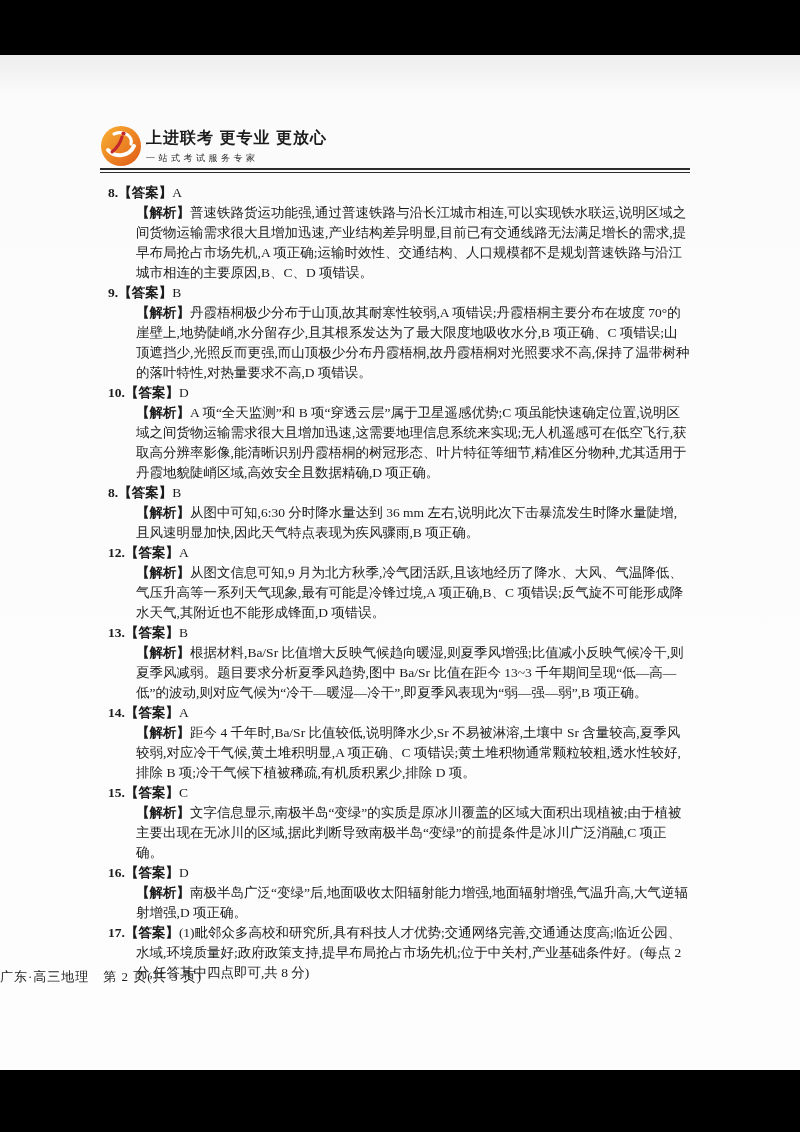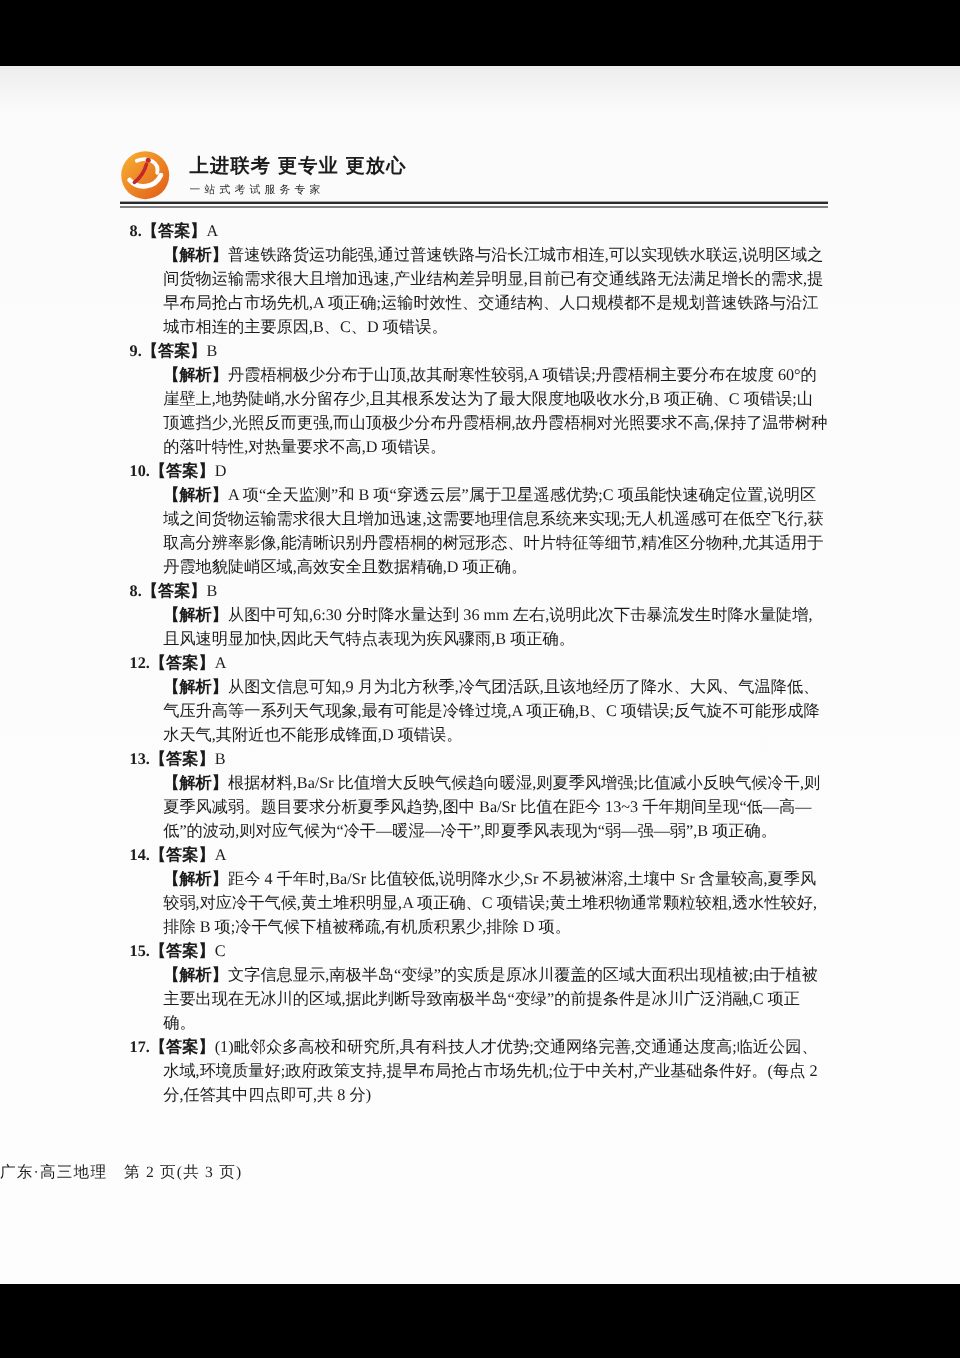--- a/index.html
+++ b/index.html
@@ -2,21 +2,21 @@
 <html><head>
 <meta charset="utf-8">
 <style>
   html,body{margin:0;padding:0;background:#000;}
   .screen{position:relative;width:800px;height:1132px;background:#000;overflow:hidden;
           font-family:"Liberation Serif","DejaVu Serif",serif;}
   .page{position:absolute;left:0;top:55px;width:800px;height:1015px;
         background:linear-gradient(180deg,#ededed 0,#fbfbfb 40px,#fdfdfd 100%);}
   .brand{position:absolute;left:100px;top:70px;display:flex;align-items:center;}
   .brand .logo{width:42px;height:42px;flex:0 0 auto;}
-  .brand-txt{margin-left:16px;}
+  .brand-txt{margin-left:4px;}
   .brand-title{font-family:"Liberation Sans","DejaVu Sans",sans-serif;font-weight:bold;
                font-size:16px;color:#1c1c1c;letter-spacing:1px;white-space:nowrap;}
   .brand-sub{font-family:"Liberation Sans","DejaVu Sans",sans-serif;font-weight:normal;
              font-size:9px;color:#2a2a2a;letter-spacing:3.5px;margin-top:3px;white-space:nowrap;}
   .rule{position:absolute;left:100px;right:110px;top:113px;height:2px;
         border-top:2px solid #2b2b2b;border-bottom:1px solid #2b2b2b;}
   .items{position:absolute;left:108px;width:582px;top:128px;
          font-size:13.5px;line-height:20px;color:#1b1b1b;}
   .item{padding-left:28px;}
   .item-head{text-indent:-28px;}
@@ -55,21 +55,21 @@
 
     <div class="rule"></div>
 
     <div class="items">
         <div class="item">
           <div class="item-head"><span class="num">8.</span><span class="lbl">【答案】</span><span class="ans">A</span></div>
           <div class="item-body"><span class="lbl">【解析】</span><span>普速铁路货运功能强,通过普速铁路与沿长江城市相连,可以实现铁水联运,说明区域之间货物运输需求很大且增加迅速,产业结构差异明显,目前已有交通线路无法满足增长的需求,提早布局抢占市场先机,A 项正确;运输时效性、交通结构、人口规模都不是规划普速铁路与沿江城市相连的主要原因,B、C、D 项错误。</span></div>
         </div>
         <div class="item">
           <div class="item-head"><span class="num">9.</span><span class="lbl">【答案】</span><span class="ans">B</span></div>
-          <div class="item-body"><span class="lbl">【解析】</span><span>丹霞梧桐极少分布于山顶,故其耐寒性较弱,A 项错误;丹霞梧桐主要分布在坡度 60°的崖壁上,地势陡峭,水分留存少,且其根系发达为了最大限度地吸收水分,B 项正确、C 项错误;山顶遮挡少,光照反而更强,而山顶极少分布丹霞梧桐,故丹霞梧桐对光照要求不高,保持了温带树种的落叶特性,对热量要求不高,D 项错误。</span></div>
+          <div class="item-body"><span class="lbl">【解析】</span><span>丹霞梧桐极少分布于山顶,故其耐寒性较弱,A 项错误;丹霞梧桐主要分布在坡度 70°的崖壁上,地势陡峭,水分留存少,且其根系发达为了最大限度地吸收水分,B 项正确、C 项错误;山顶遮挡少,光照反而更强,而山顶极少分布丹霞梧桐,故丹霞梧桐对光照要求不高,保持了温带树种的落叶特性,对热量要求不高,D 项错误。</span></div>
         </div>
         <div class="item">
           <div class="item-head"><span class="num">10.</span><span class="lbl">【答案】</span><span class="ans">D</span></div>
           <div class="item-body"><span class="lbl">【解析】</span><span>A 项“全天监测”和 B 项“穿透云层”属于卫星遥感优势;C 项虽能快速确定位置,说明区域之间货物运输需求很大且增加迅速,这需要地理信息系统来实现;无人机遥感可在低空飞行,获取高分辨率影像,能清晰识别丹霞梧桐的树冠形态、叶片特征等细节,精准区分物种,尤其适用于丹霞地貌陡峭区域,高效安全且数据精确,D 项正确。</span></div>
         </div>
         <div class="item">
           <div class="item-head"><span class="num">8.</span><span class="lbl">【答案】</span><span class="ans">B</span></div>
           <div class="item-body"><span class="lbl">【解析】</span><span>从图中可知,6:30 分时降水量达到 36 mm 左右,说明此次下击暴流发生时降水量陡增,且风速明显加快,因此天气特点表现为疾风骤雨,B 项正确。</span></div>
         </div>
         <div class="item">
@@ -82,19 +82,23 @@
         </div>
         <div class="item">
           <div class="item-head"><span class="num">14.</span><span class="lbl">【答案】</span><span class="ans">A</span></div>
           <div class="item-body"><span class="lbl">【解析】</span><span>距今 4 千年时,Ba/Sr 比值较低,说明降水少,Sr 不易被淋溶,土壤中 Sr 含量较高,夏季风较弱,对应冷干气候,黄土堆积明显,A 项正确、C 项错误;黄土堆积物通常颗粒较粗,透水性较好,排除 B 项;冷干气候下植被稀疏,有机质积累少,排除 D 项。</span></div>
         </div>
         <div class="item">
           <div class="item-head"><span class="num">15.</span><span class="lbl">【答案】</span><span class="ans">C</span></div>
           <div class="item-body"><span class="lbl">【解析】</span><span>文字信息显示,南极半岛“变绿”的实质是原冰川覆盖的区域大面积出现植被;由于植被主要出现在无冰川的区域,据此判断导致南极半岛“变绿”的前提条件是冰川广泛消融,C 项正确。</span></div>
         </div>
         <div class="item">
+          <div class="item-head"><span class="num">16.</span><span class="lbl">【答案】</span><span class="ans">D</span></div>
+          <div class="item-body"><span class="lbl">【解析】</span><span>南极半岛广泛“变绿”后,地面吸收太阳辐射能力增强,地面辐射增强,气温升高,大气逆辐射增强,D 项正确。</span></div>
+        </div>
+        <div class="item">
           <div class="item-head"><span class="num">17.</span><span class="lbl">【答案】</span><span class="ans">(1)毗邻众多高校和研究所,具有科技人才优势;交通网络完善,交通通达度高;临近公园、水域,环境质量好;政府政策支持,提早布局抢占市场先机;位于中关村,产业基础条件好。(每点 2 分,任答其中四点即可,共 8 分)</span></div>
         </div>
       </div>
 
     <div class="footer">广东·高三地理　第 2 页(共 3 页)</div>
   </div>
 </div>
 
 </body></html>

